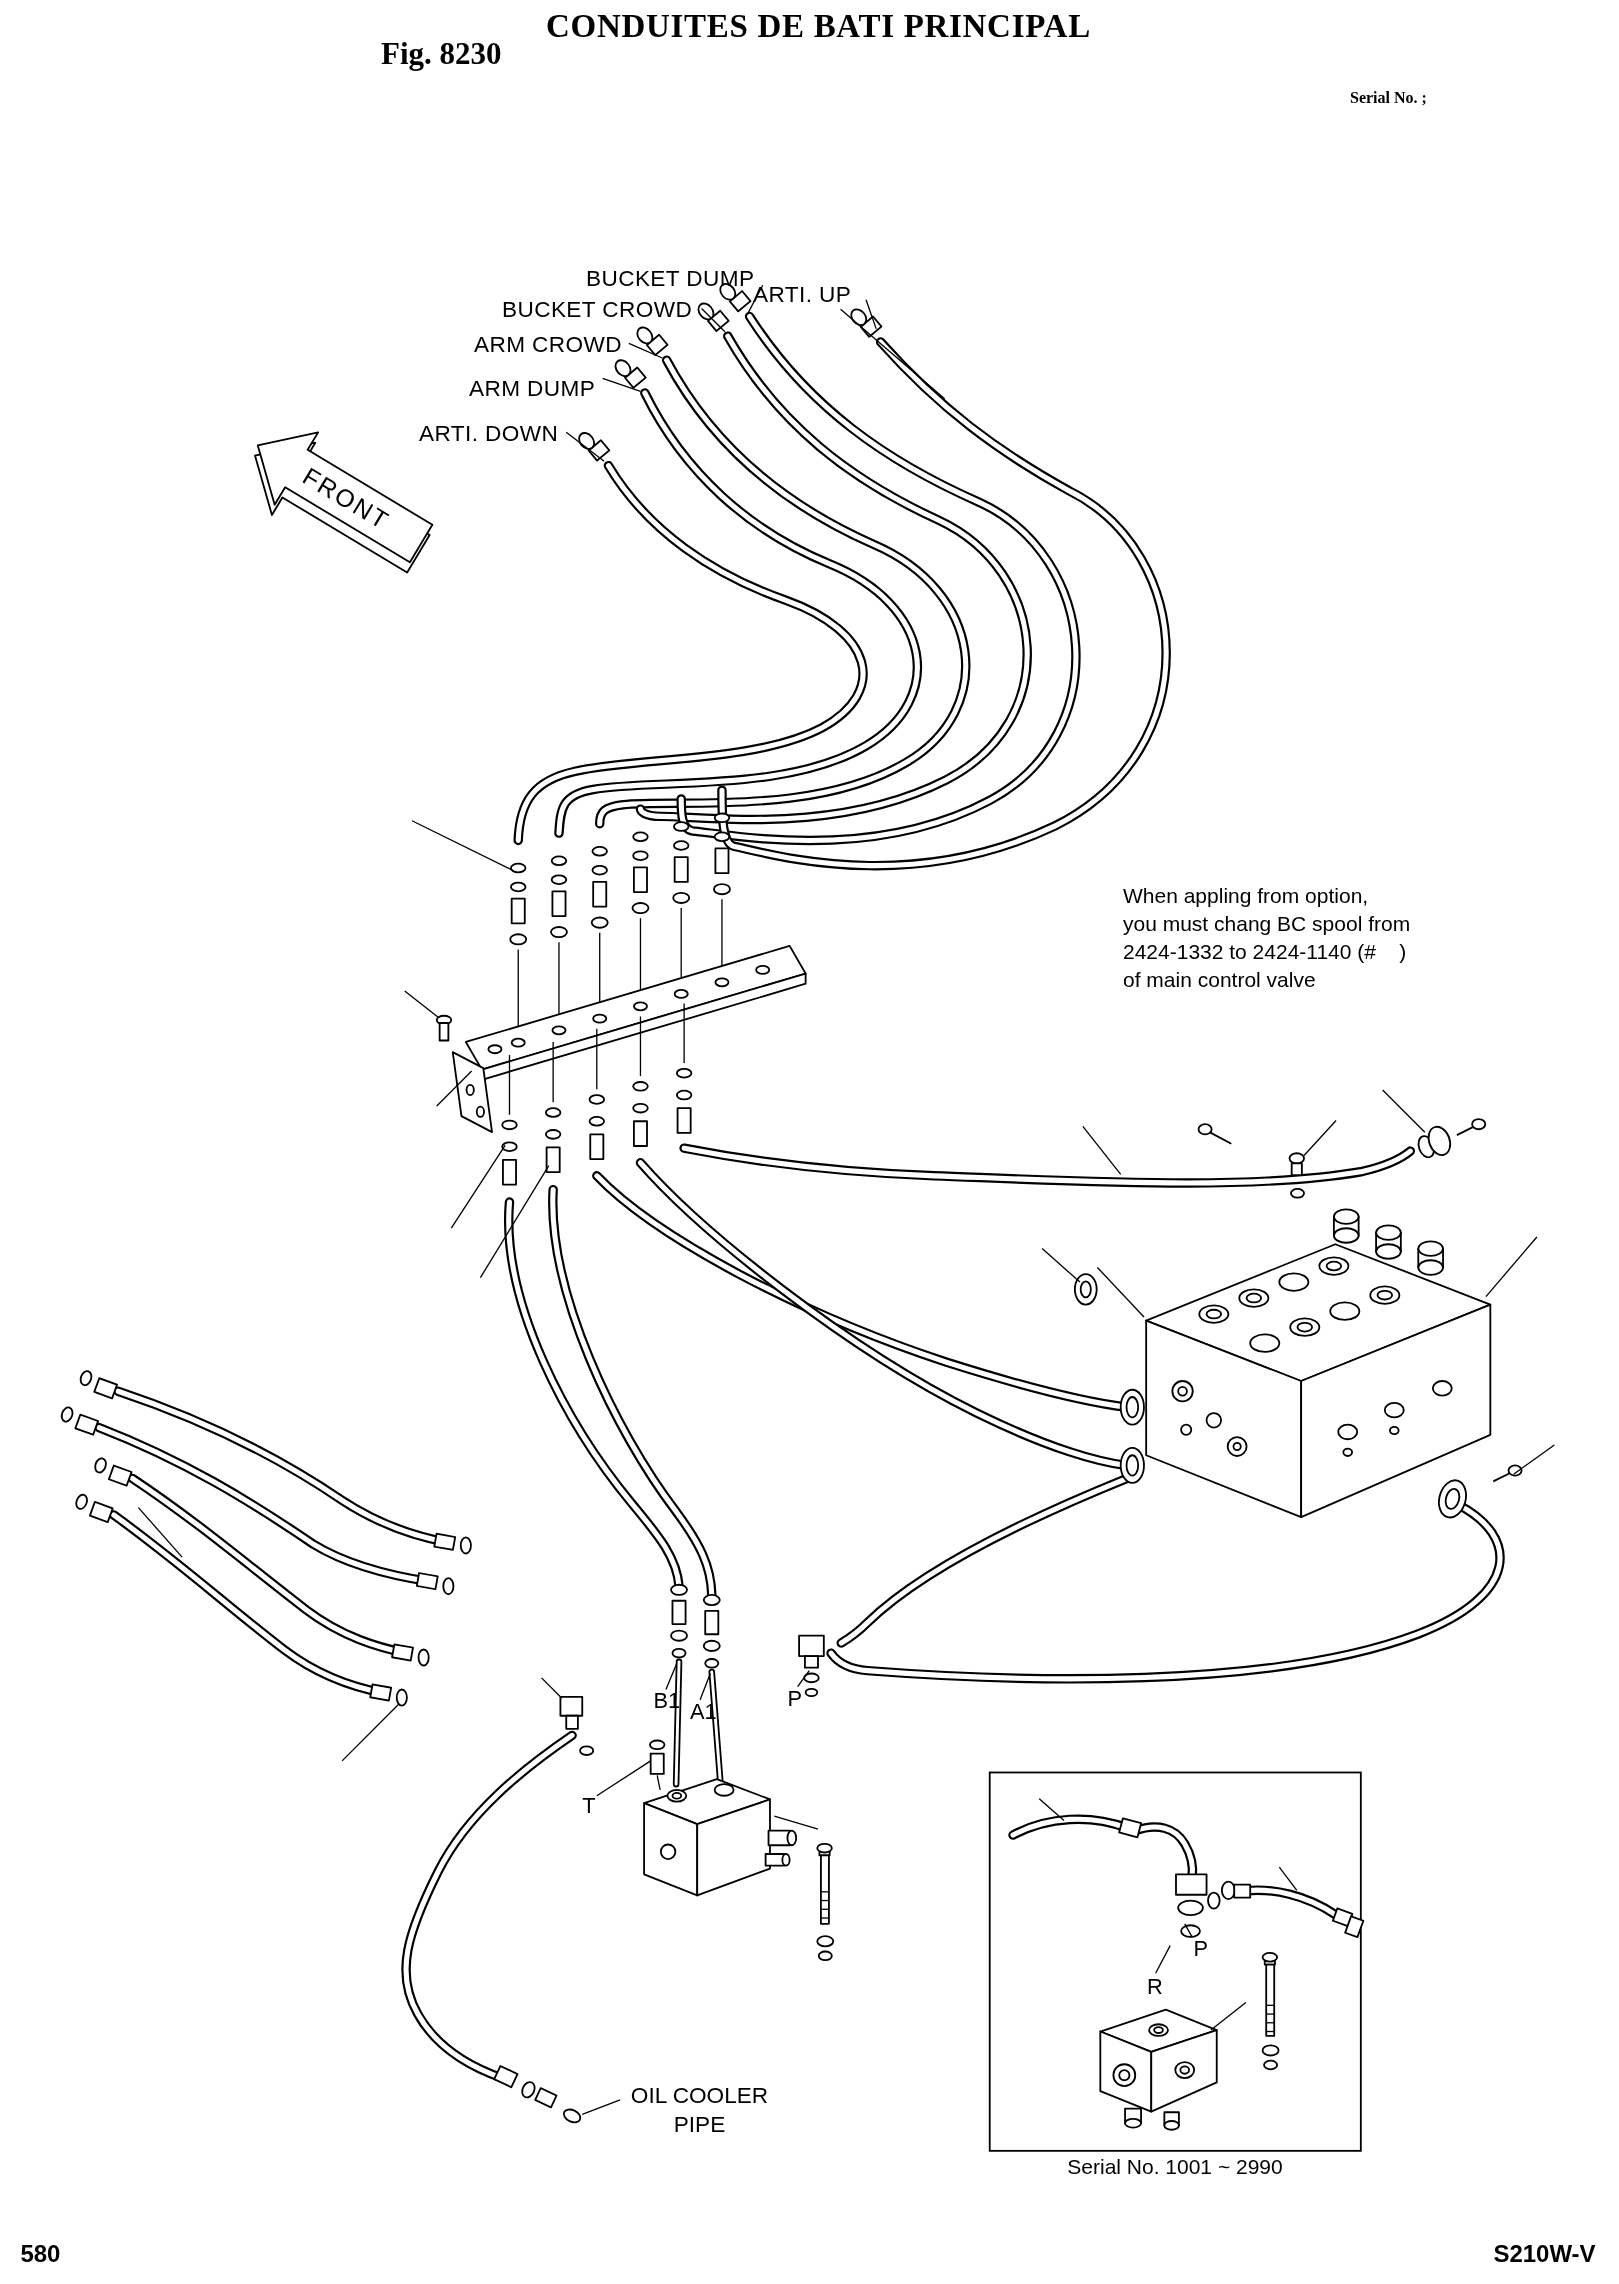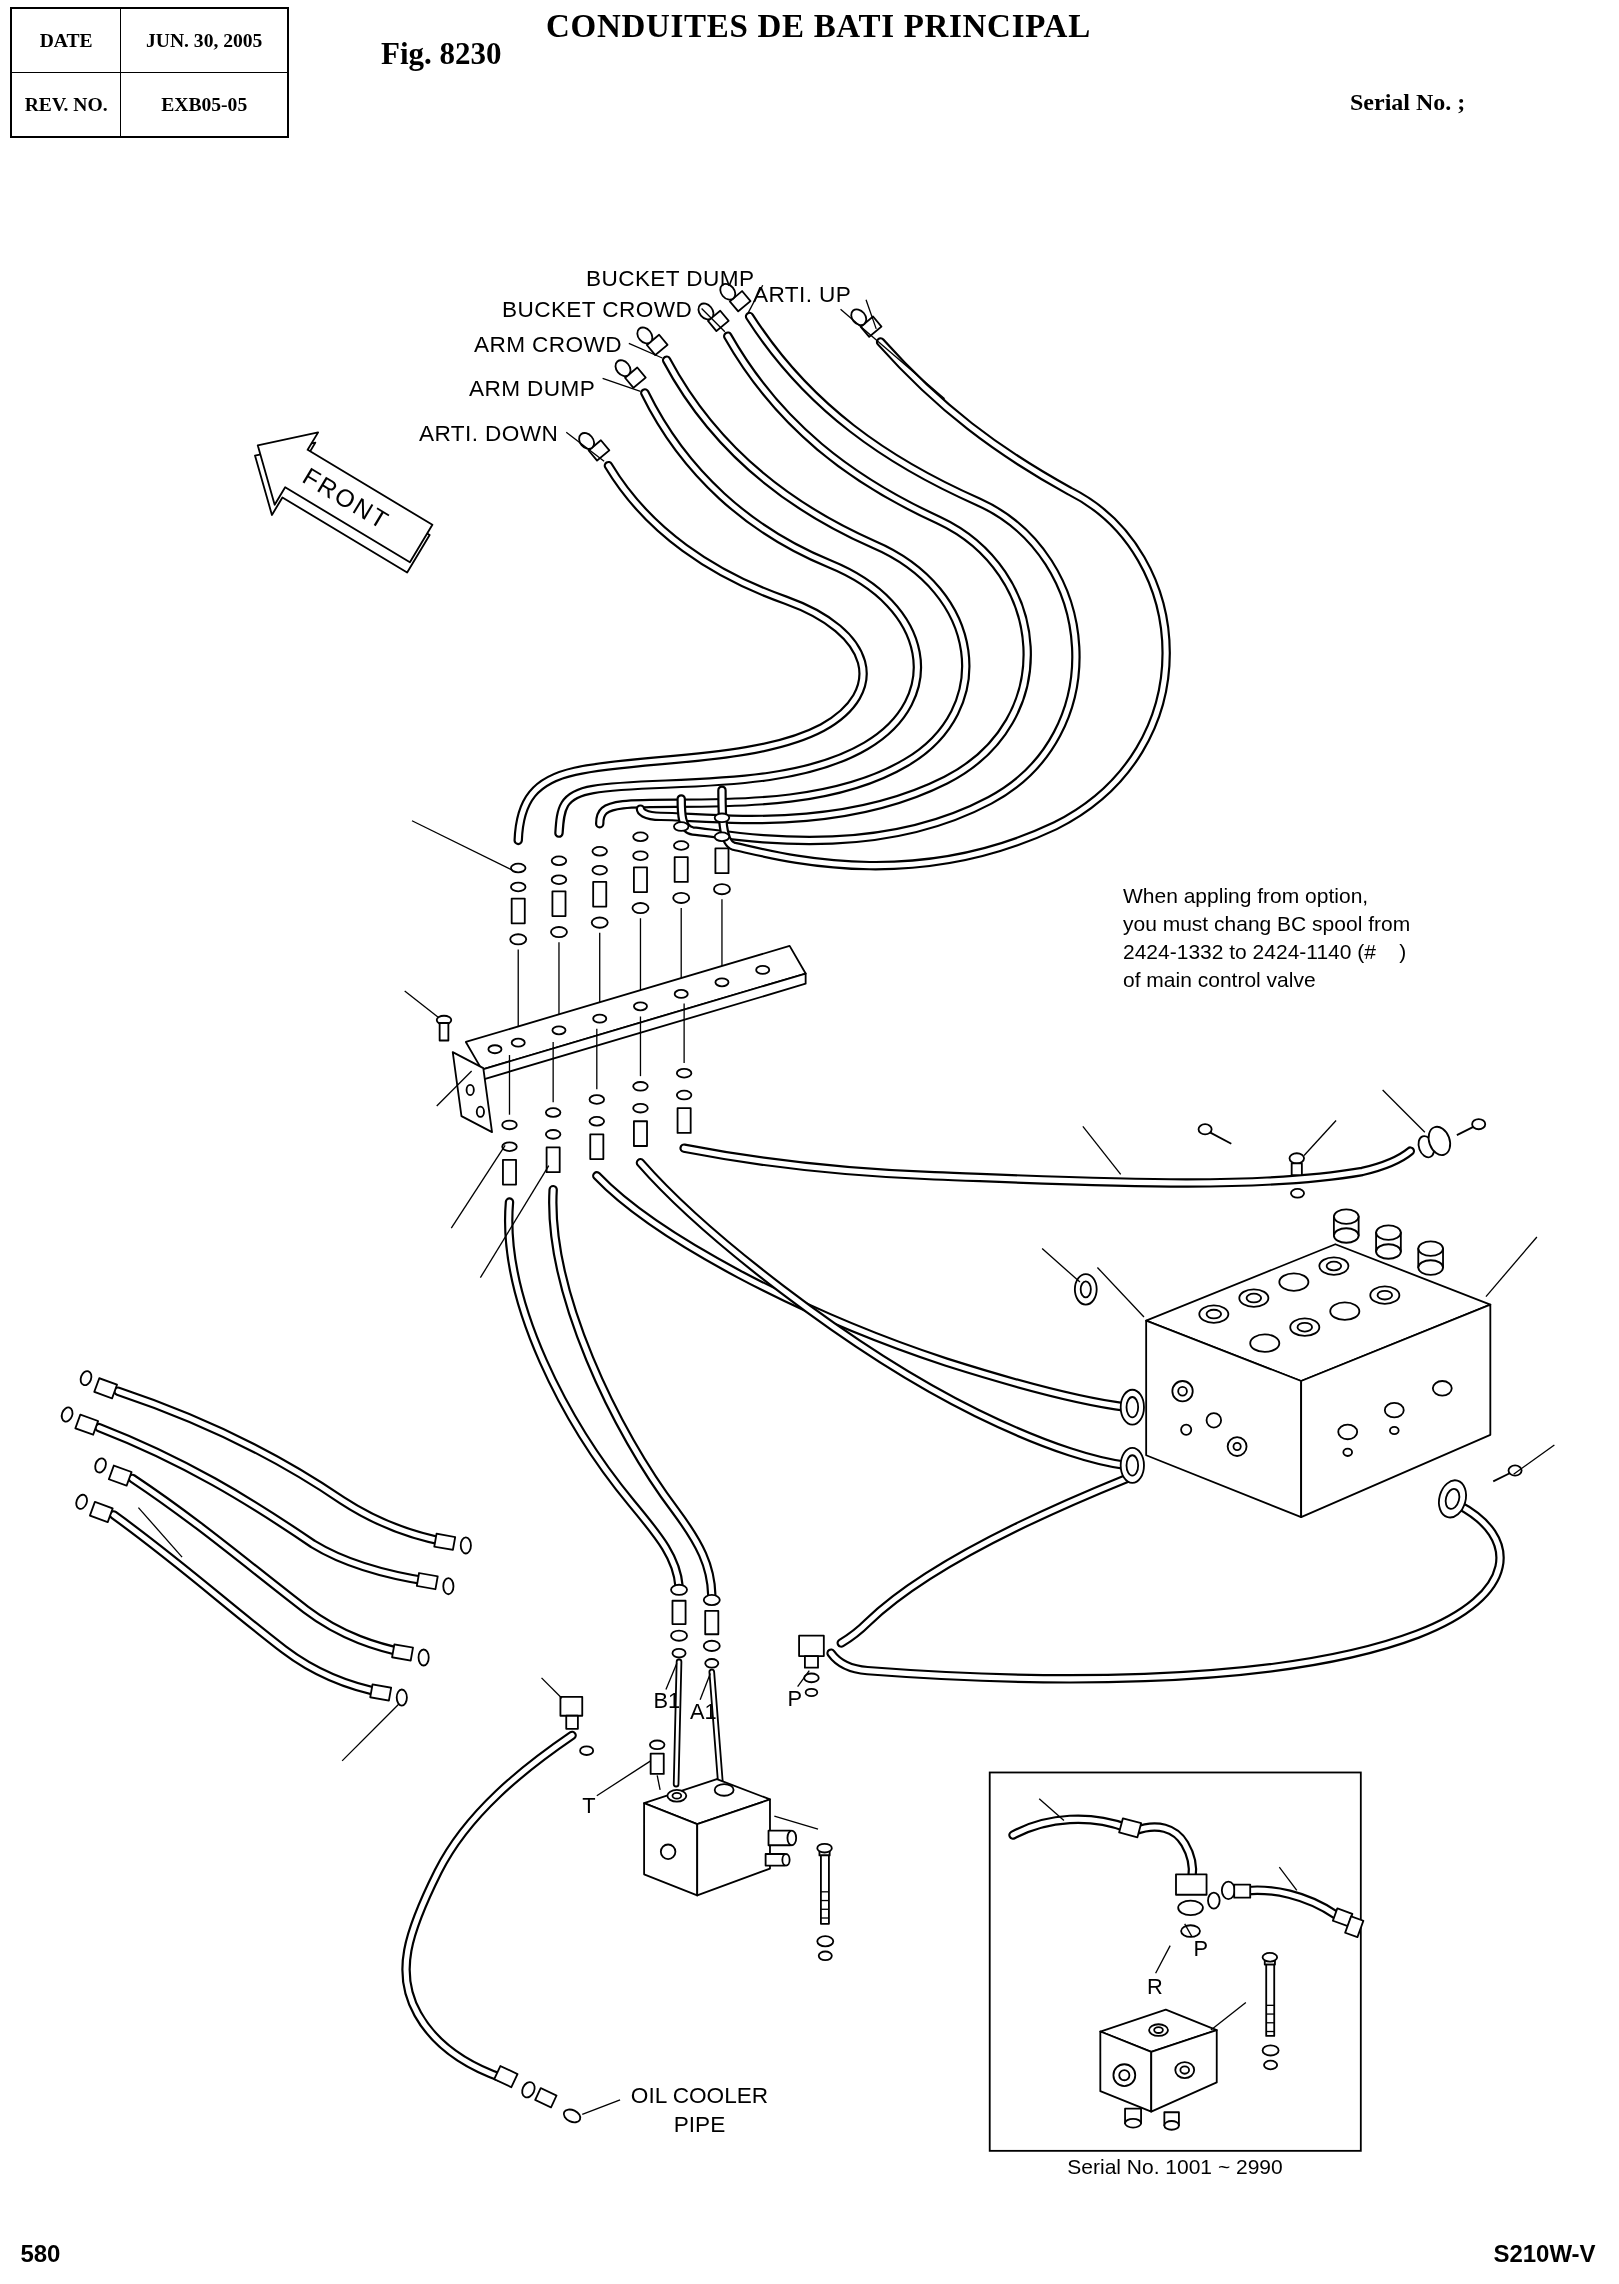--- a/index.html
+++ b/index.html
@@ -21,21 +21,21 @@
     position:absolute; left:381px; top:36px;
     font-family:"Liberation Serif", serif; font-weight:bold; font-size:31px;
   }
   .title-block {
     position:absolute; left:546px; top:5.8px;
     font-family:"Liberation Serif", serif; font-weight:bold; font-size:33px; line-height:40px;
     letter-spacing:0.7px;
   }
   .serial-no {
     position:absolute; left:1350px; top:89px;
-    font-family:"Liberation Serif", serif; font-weight:bold; font-size:24px;
+    font-family:"Liberation Serif", serif; font-weight:bold; font-size:16px;
   }
   .hose-label { position:absolute; font-size:22.6px; letter-spacing:0.4px; white-space:nowrap; }
   .lbl-bucket-dump { left:586px; top:266px; }
   .lbl-arti-up { left:753px; top:282px; }
   .lbl-bucket-crowd { left:502px; top:297px; }
   .lbl-arm-crowd { left:474px; top:332px; }
   .lbl-arm-dump { left:469px; top:376px; }
   .lbl-arti-down { left:419px; top:421px; }
   .note-block {
     position:absolute; left:1123px; top:882px; font-size:21px; line-height:28px;
@@ -503,30 +503,20 @@
       <line class="thin" x1="1588" y1="2712" x2="1608" y2="2674"></line>
       <line class="thin" x1="1758" y1="2566" x2="1782" y2="2598"></line>
     </g>
 
     <text class="lblsvg" x="898" y="2348">B1</text>
     <text class="lblsvg" x="948" y="2362">A1</text>
     <text class="lblsvg" x="1082" y="2344">P</text>
     <text class="lblsvg" x="800" y="2492">T</text>
   </svg>
 
-  <div class="rev-table">
-    <div class="rev-row">
-      <div class="rev-cell rev-label">DATE</div>
-      <div class="rev-cell rev-value">JUN. 30, 2005</div>
-    </div>
-    <div class="rev-row">
-      <div class="rev-cell rev-label">REV. NO.</div>
-      <div class="rev-cell rev-value">EXB05-05</div>
-    </div>
-  </div>
 
   <div class="fig-label">Fig. 8230</div>
 
   <div class="title-block">
     <div>CONDUITES DE BATI PRINCIPAL</div>
   </div>
 
   <div class="serial-no">Serial No. ;</div>
 
   <div class="hose-label lbl-bucket-dump">BUCKET DUMP</div>

